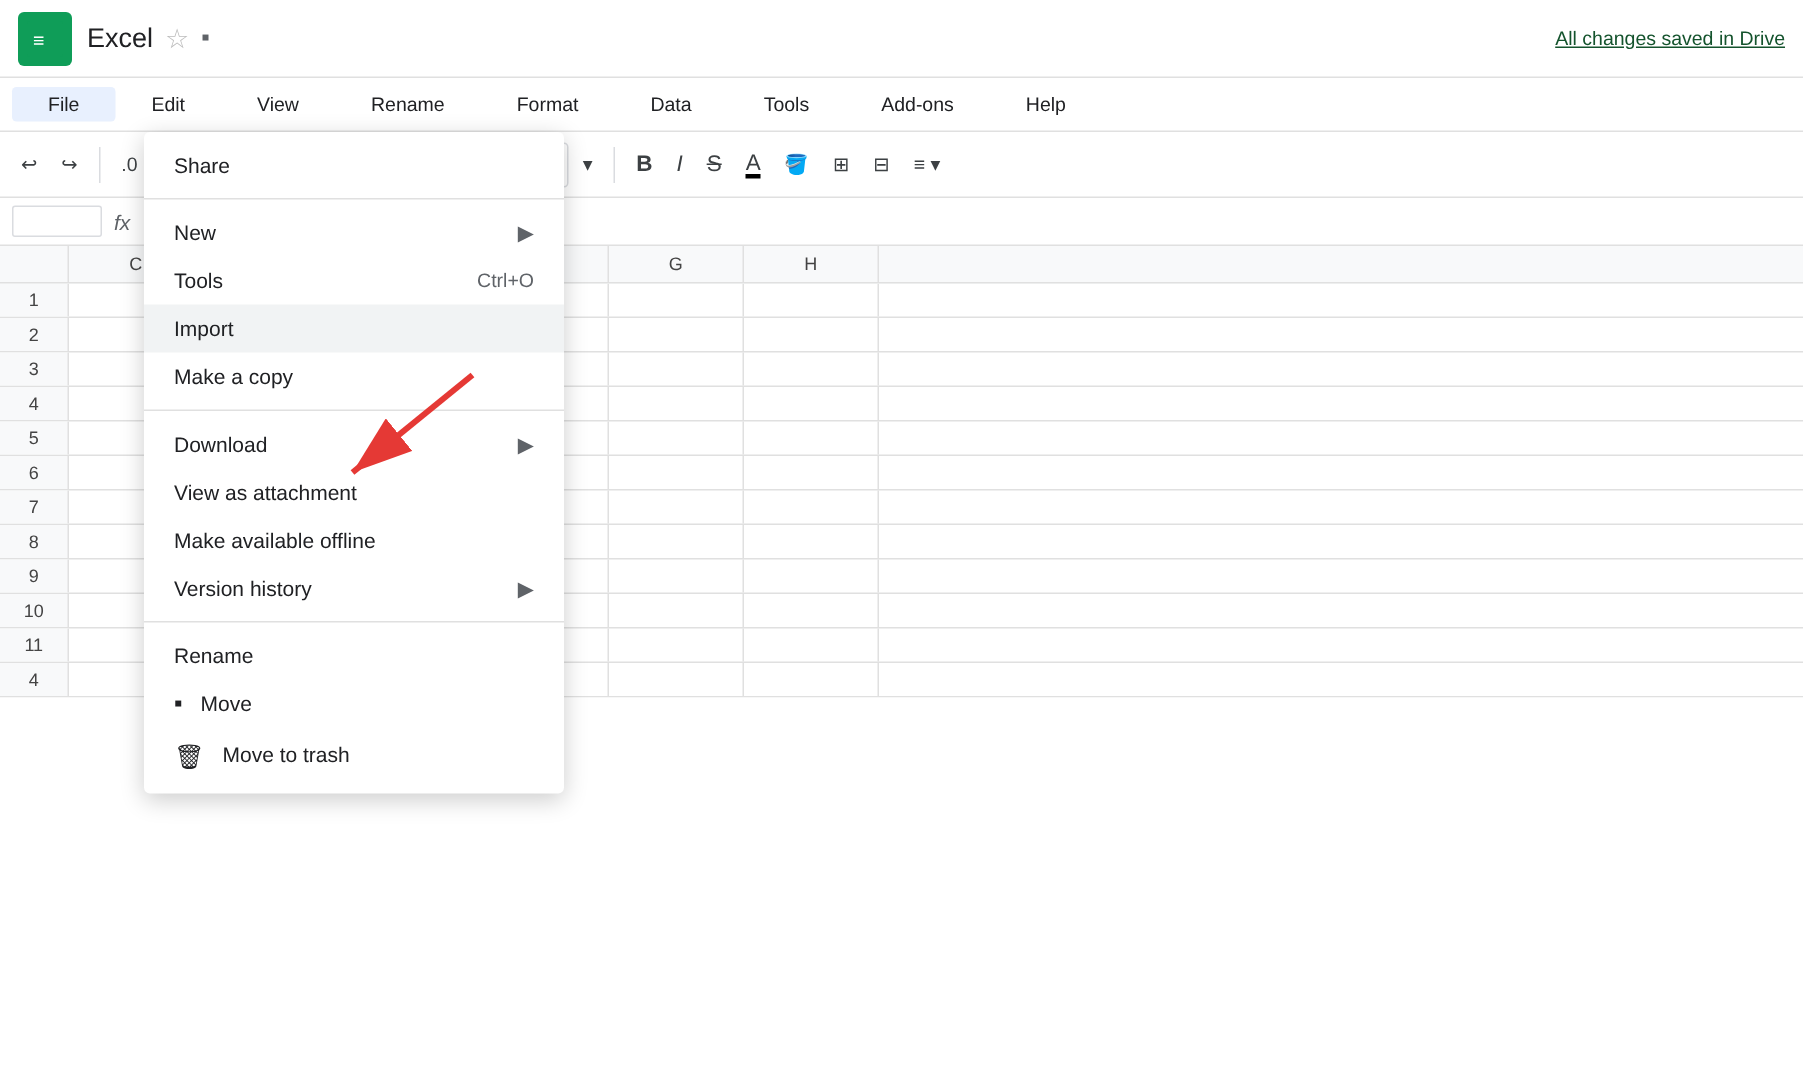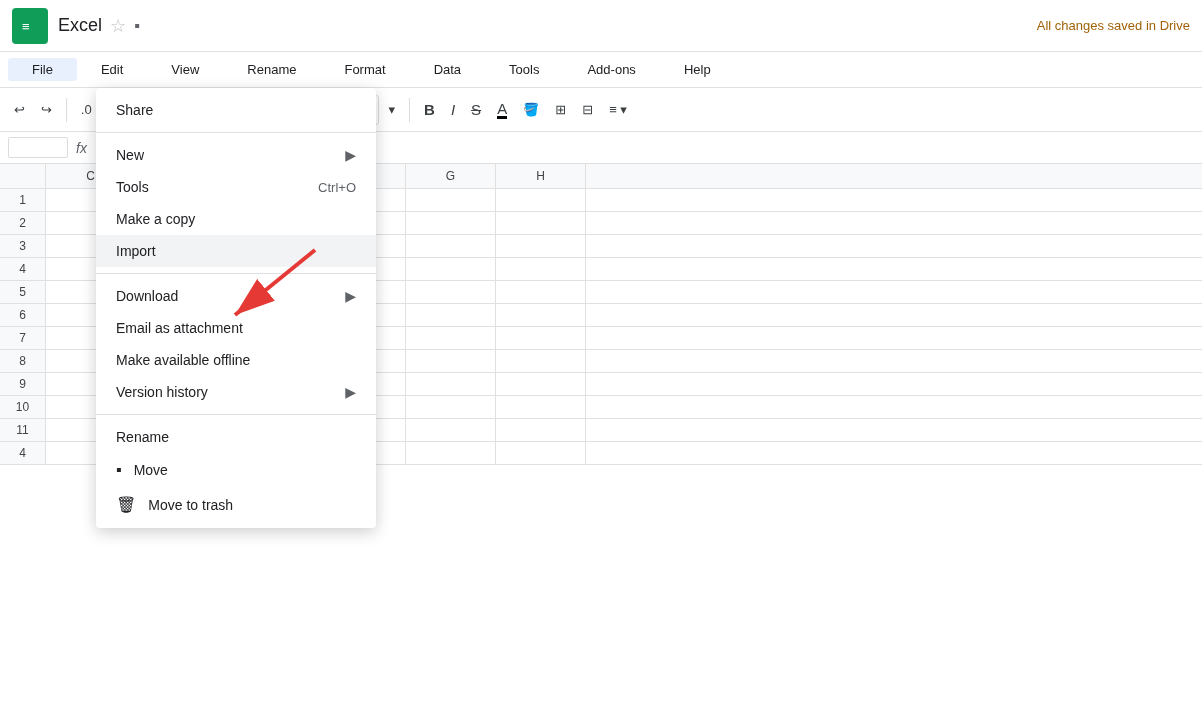--- a/index.html
+++ b/index.html
@@ -34,22 +34,23 @@
       margin-right: 8px;
       cursor: pointer;
     }
     .title-folder {
       color: #5f6368;
       font-size: 16px;
       cursor: pointer;
     }
     .all-saved {
       margin-left: auto;
-      color: #a16207;
-      font-size: 13px;
+      color: #14532d;
+      font-size: 13px;
+      text-decoration: underline;
       cursor: pointer;
     }
 
     
     .menu-bar {
       display: flex;
       align-items: center;
       padding: 0 8px;
       background: #fff;
       height: 36px;
@@ -220,21 +221,20 @@
       left: 96px;
       width: 280px;
       background: #fff;
       box-shadow: 0 4px 16px rgba(0,0,0,0.2);
       border-radius: 4px;
       z-index: 200;
       padding: 6px 0;
     }
     .dropdown-item {
       display: flex;
-      align-items: center;
       padding: 8px 20px;
       font-size: 14px;
       color: #202124;
       cursor: pointer;
       position: relative;
     }
     .dropdown-item.highlighted { background: #f1f3f4; }
     .dropdown-item .shortcut {
       margin-left: auto;
       color: #5f6368;
@@ -472,33 +472,33 @@
   </div>
   <div class="dropdown-separator"></div>
   <div class="dropdown-item">
     <span>New</span>
     <span class="arrow">▶</span>
   </div>
   <div class="dropdown-item">
     <span>Tools</span>
     <span class="shortcut">Ctrl+O</span>
   </div>
-  <div class="dropdown-item">
-    <span>Make a copy</span>
-  </div>
   <div class="dropdown-item highlighted">
     <span>Import</span>
   </div>
+  <div class="dropdown-item">
+    <span>Make a copy</span>
+  </div>
   <div class="dropdown-separator"></div>
   <div class="dropdown-item">
     <span>Download</span>
     <span class="arrow">▶</span>
   </div>
   <div class="dropdown-item">
-    <span>Email as attachment</span>
+    <span>View as attachment</span>
   </div>
   <div class="dropdown-item">
     <span>Make available offline</span>
   </div>
   <div class="dropdown-item">
     <span>Version history</span>
     <span class="arrow">▶</span>
   </div>
   <div class="dropdown-separator"></div>
   <div class="dropdown-item">

